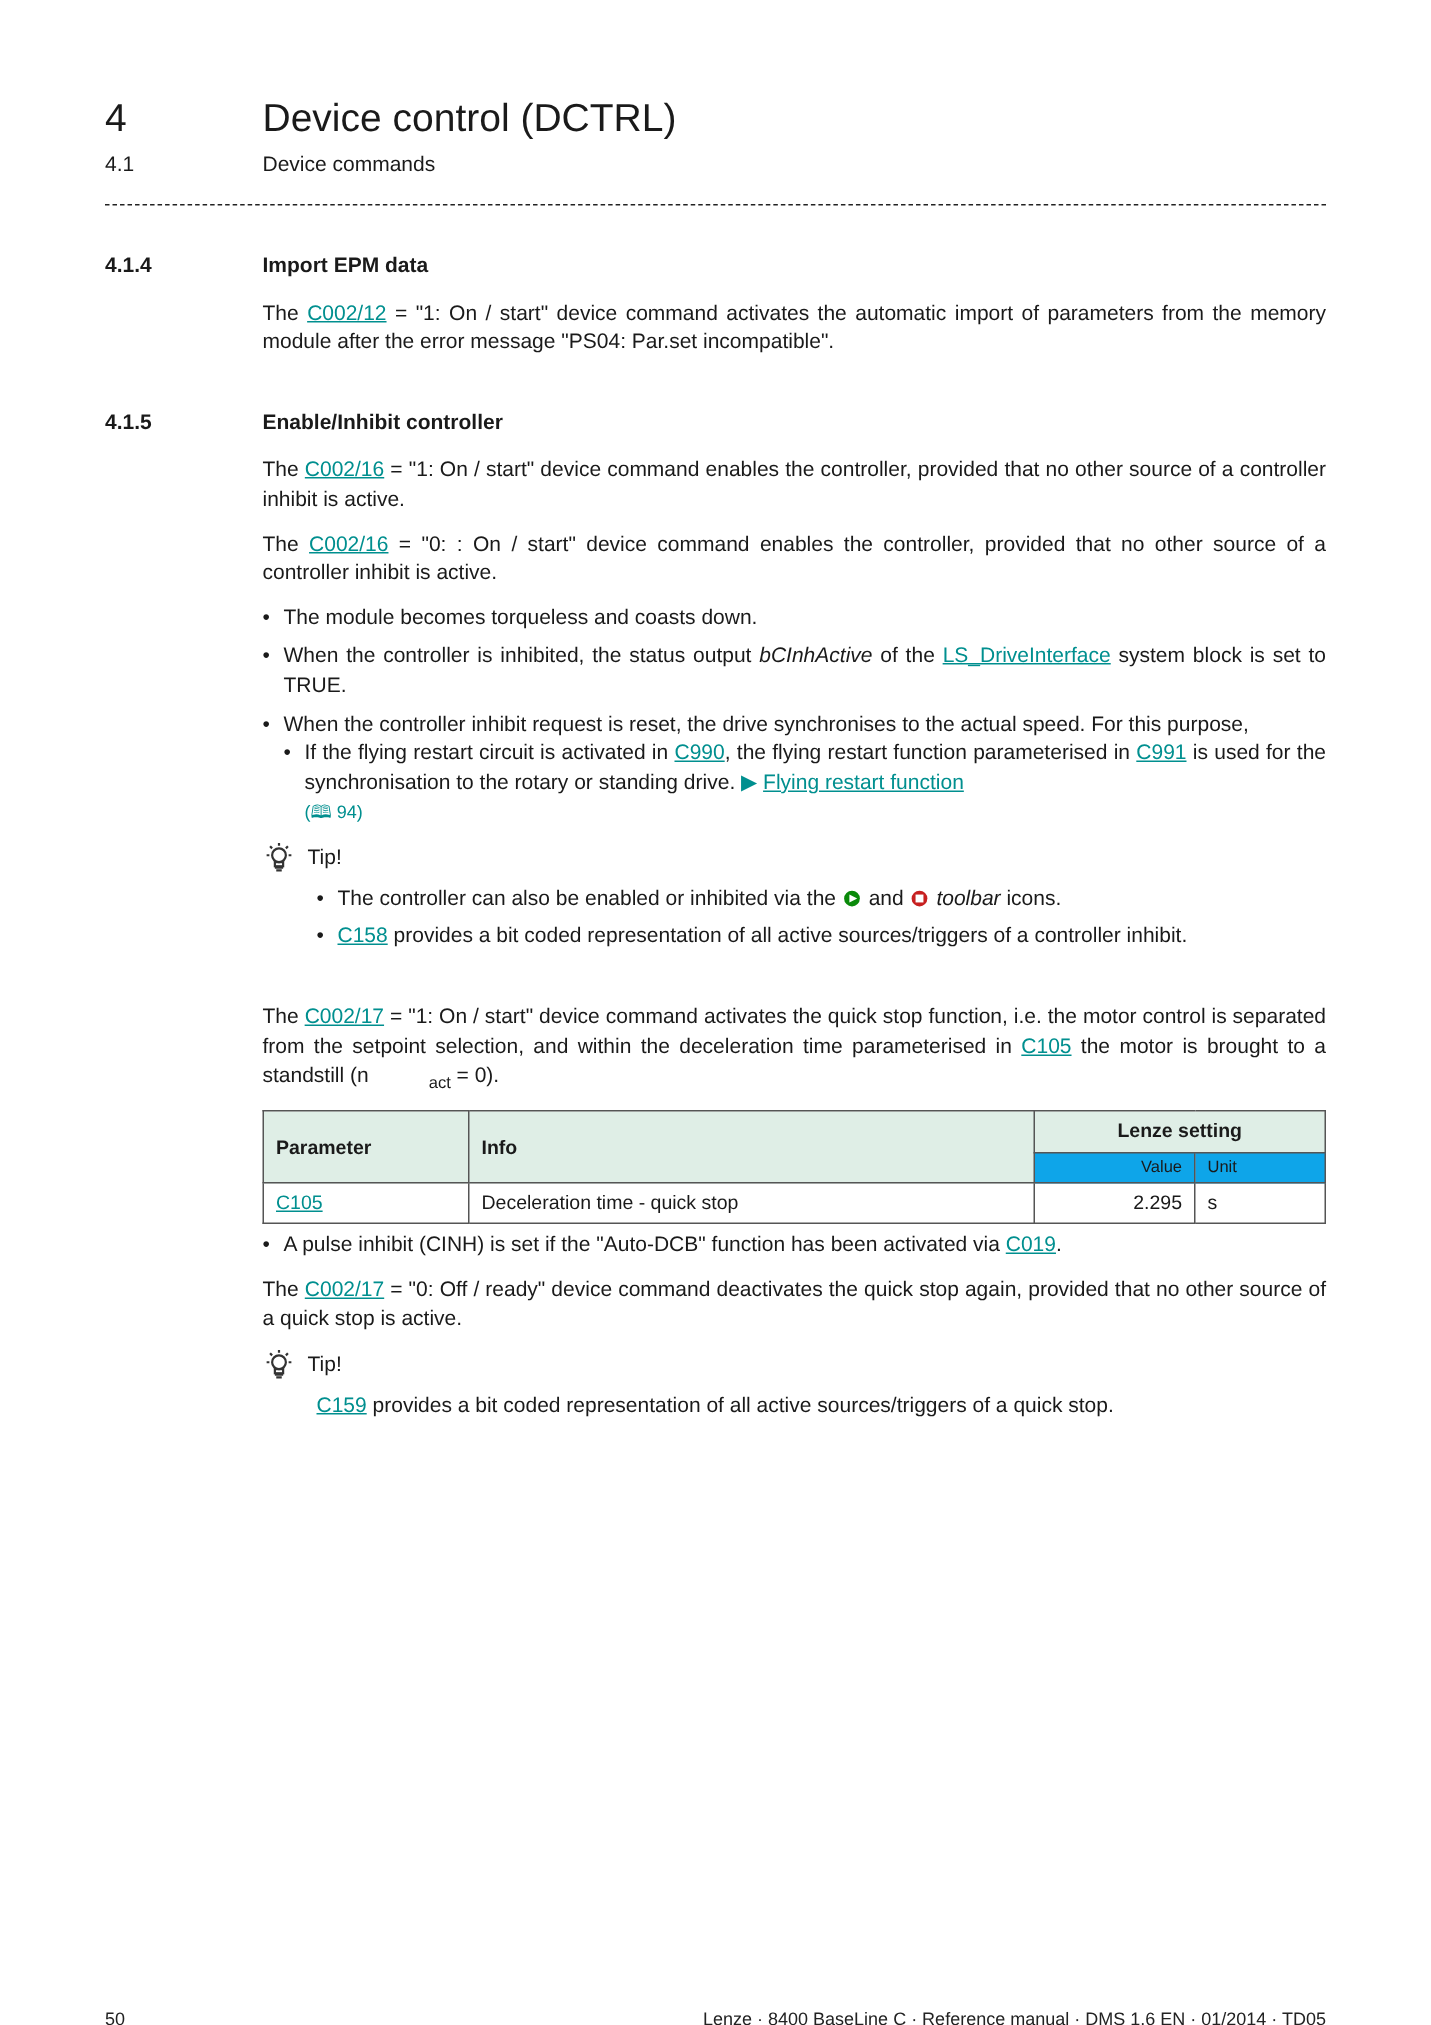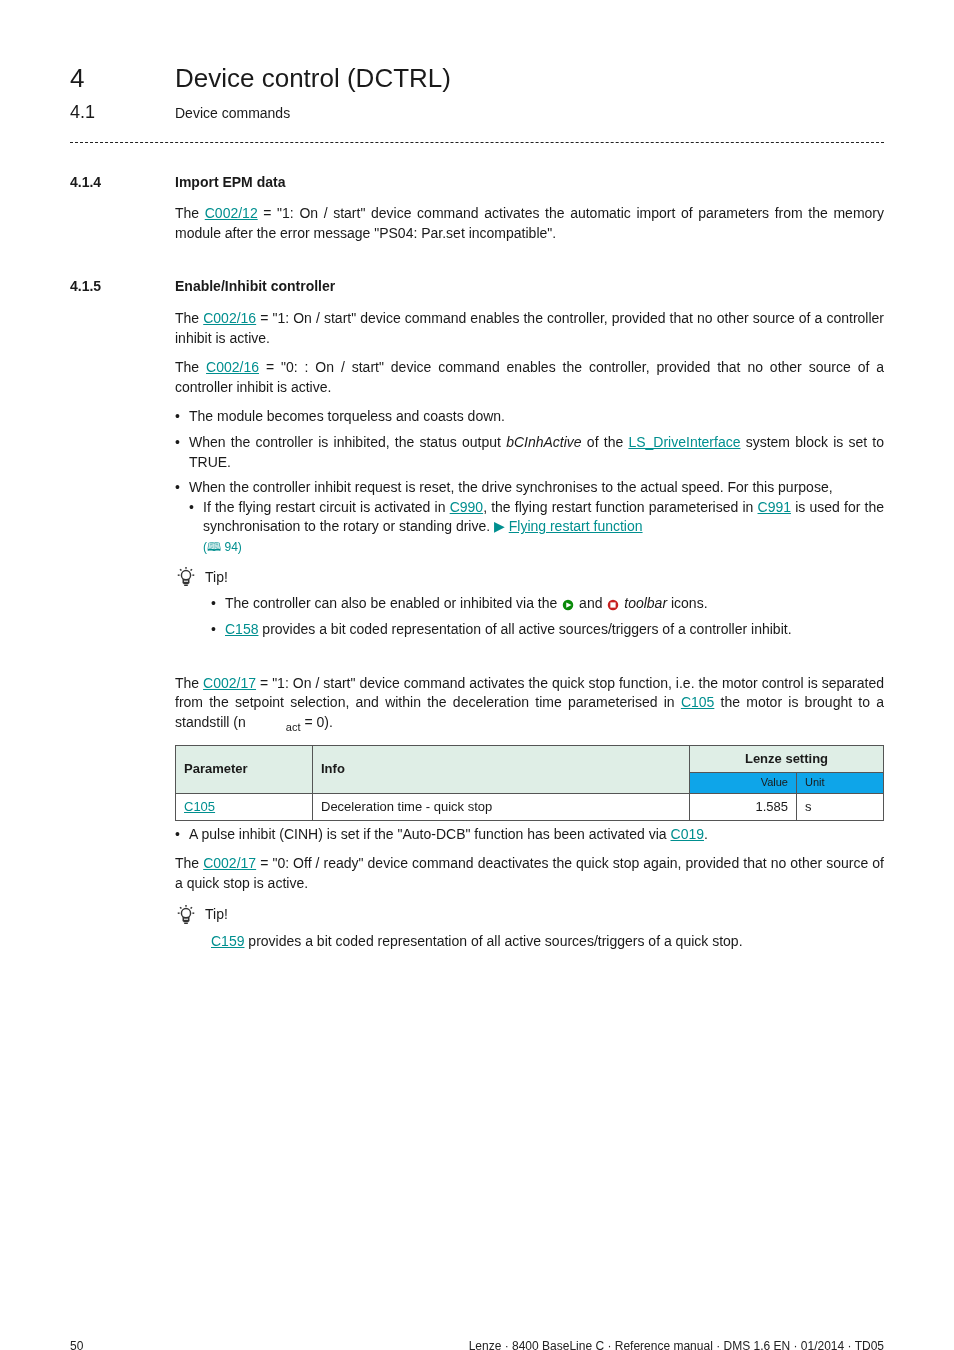--- a/index.html
+++ b/index.html
@@ -27,21 +27,21 @@
   .header-title {
     font-size: 26px;
     font-weight: 400;
   }
   .subheader-block {
     display: flex;
     align-items: baseline;
     margin-bottom: 16px;
   }
   .subheader-num {
-    font-size: 18px;
+    font-size: 14px;
     width: 105px;
     flex-shrink: 0;
   }
   .subheader-title {
     font-size: 14px;
   }
   .dashed-rule {
     border: none;
     border-top: 1.5px dashed #222;
     margin: 10px 0 30px 0;
@@ -243,21 +243,21 @@
         </tr>
         <tr class="subhead">
           <td style="width:90px">Value</td>
           <td class="left" style="width:70px">Unit</td>
         </tr>
       </thead>
       <tbody>
         <tr>
           <td><a class="link">C105</a></td>
           <td>Deceleration time - quick stop</td>
-          <td class="valcell">1.585</td>
+          <td class="valcell">2.295</td>
           <td>s</td>
         </tr>
       </tbody>
     </table>
 
     <ul class="bullets">
       <li>
         <span>A pulse inhibit (CINH) is set if the "Auto-DCB" function has been activated via </span><a class="link">C019</a><span>.</span>
       </li>
     </ul>

